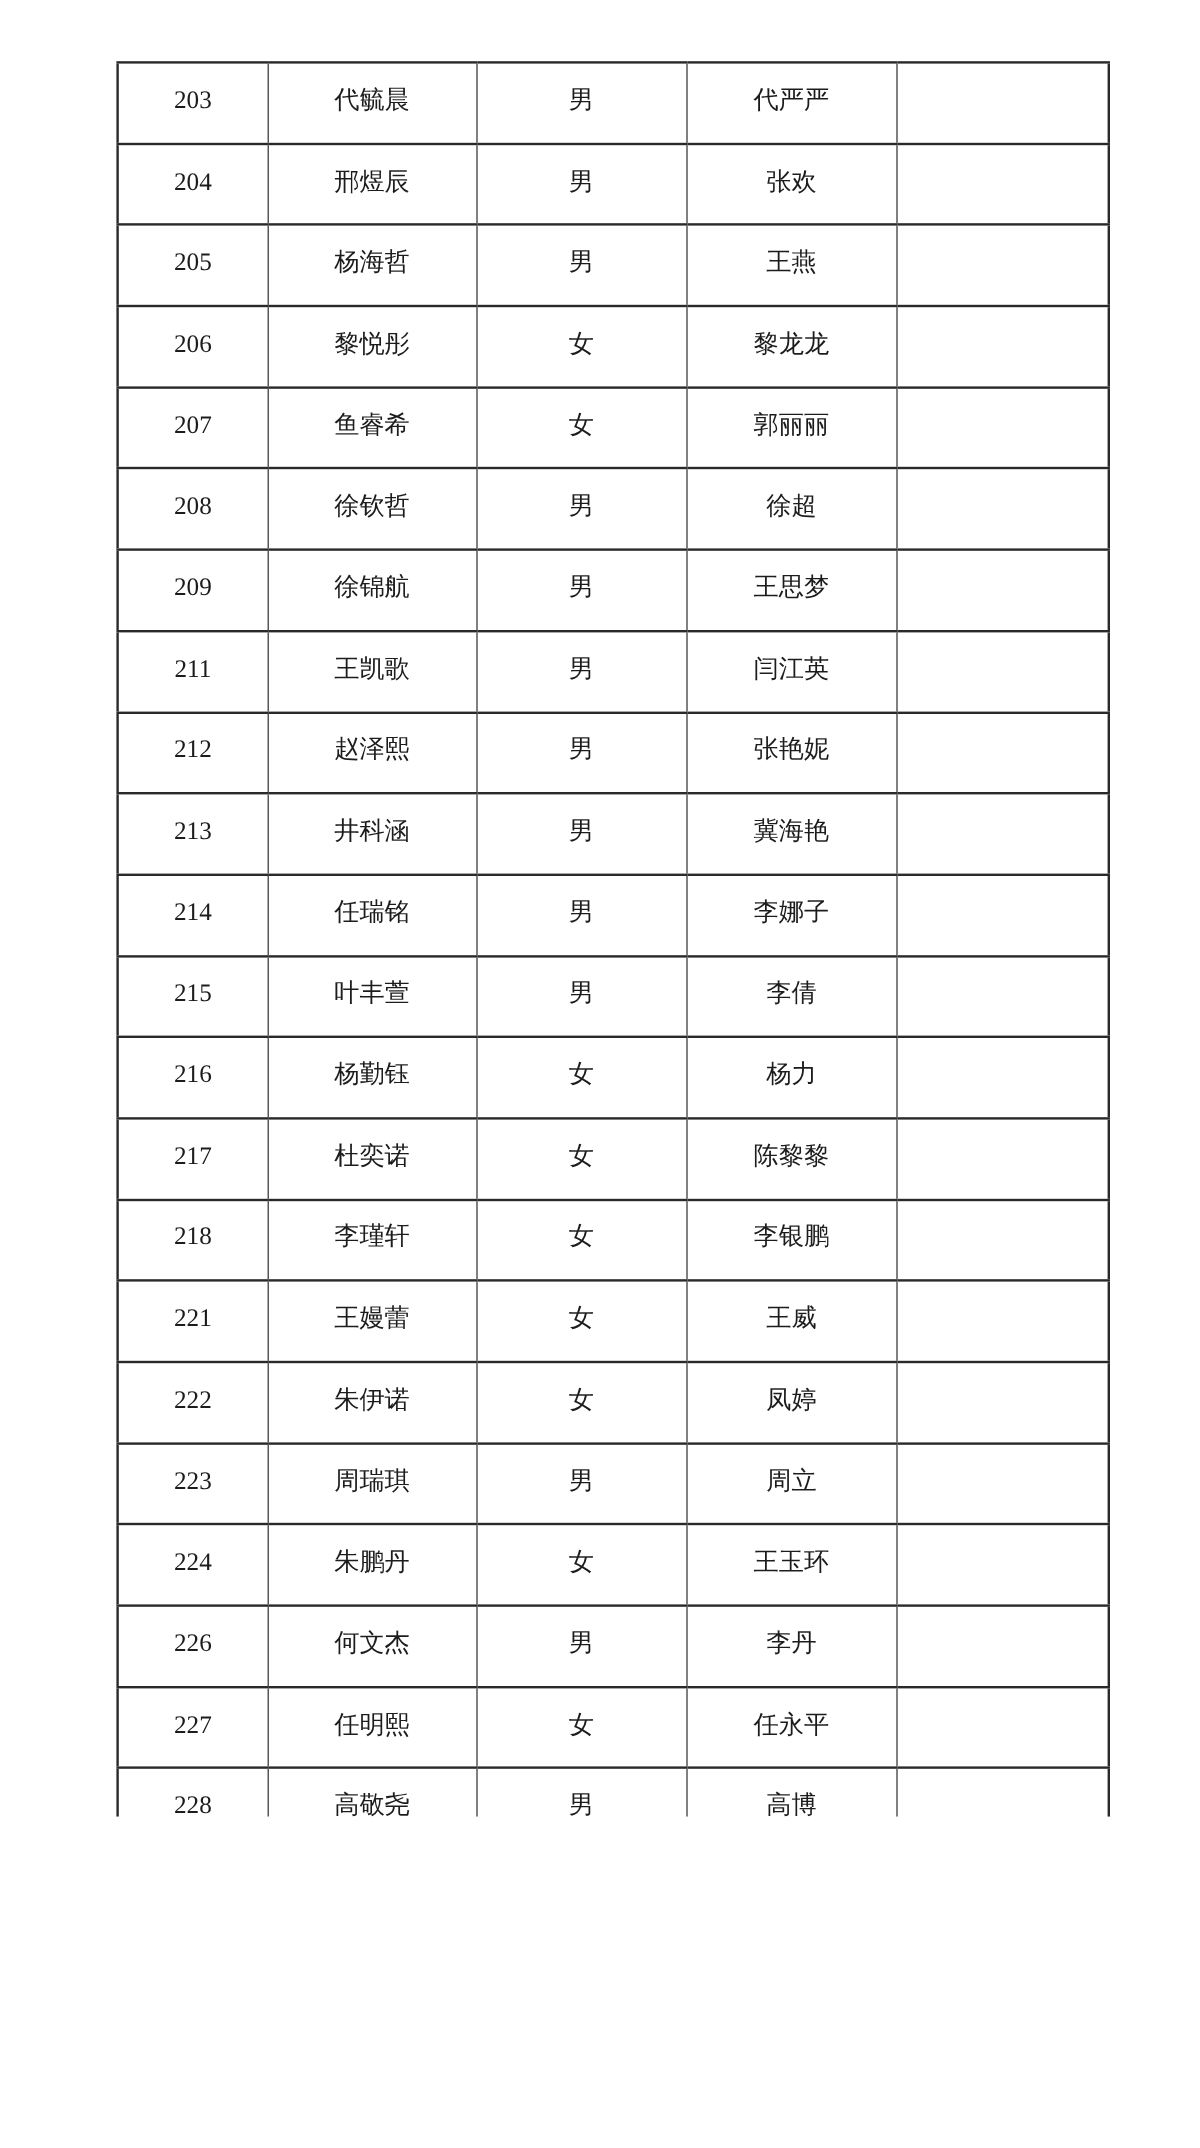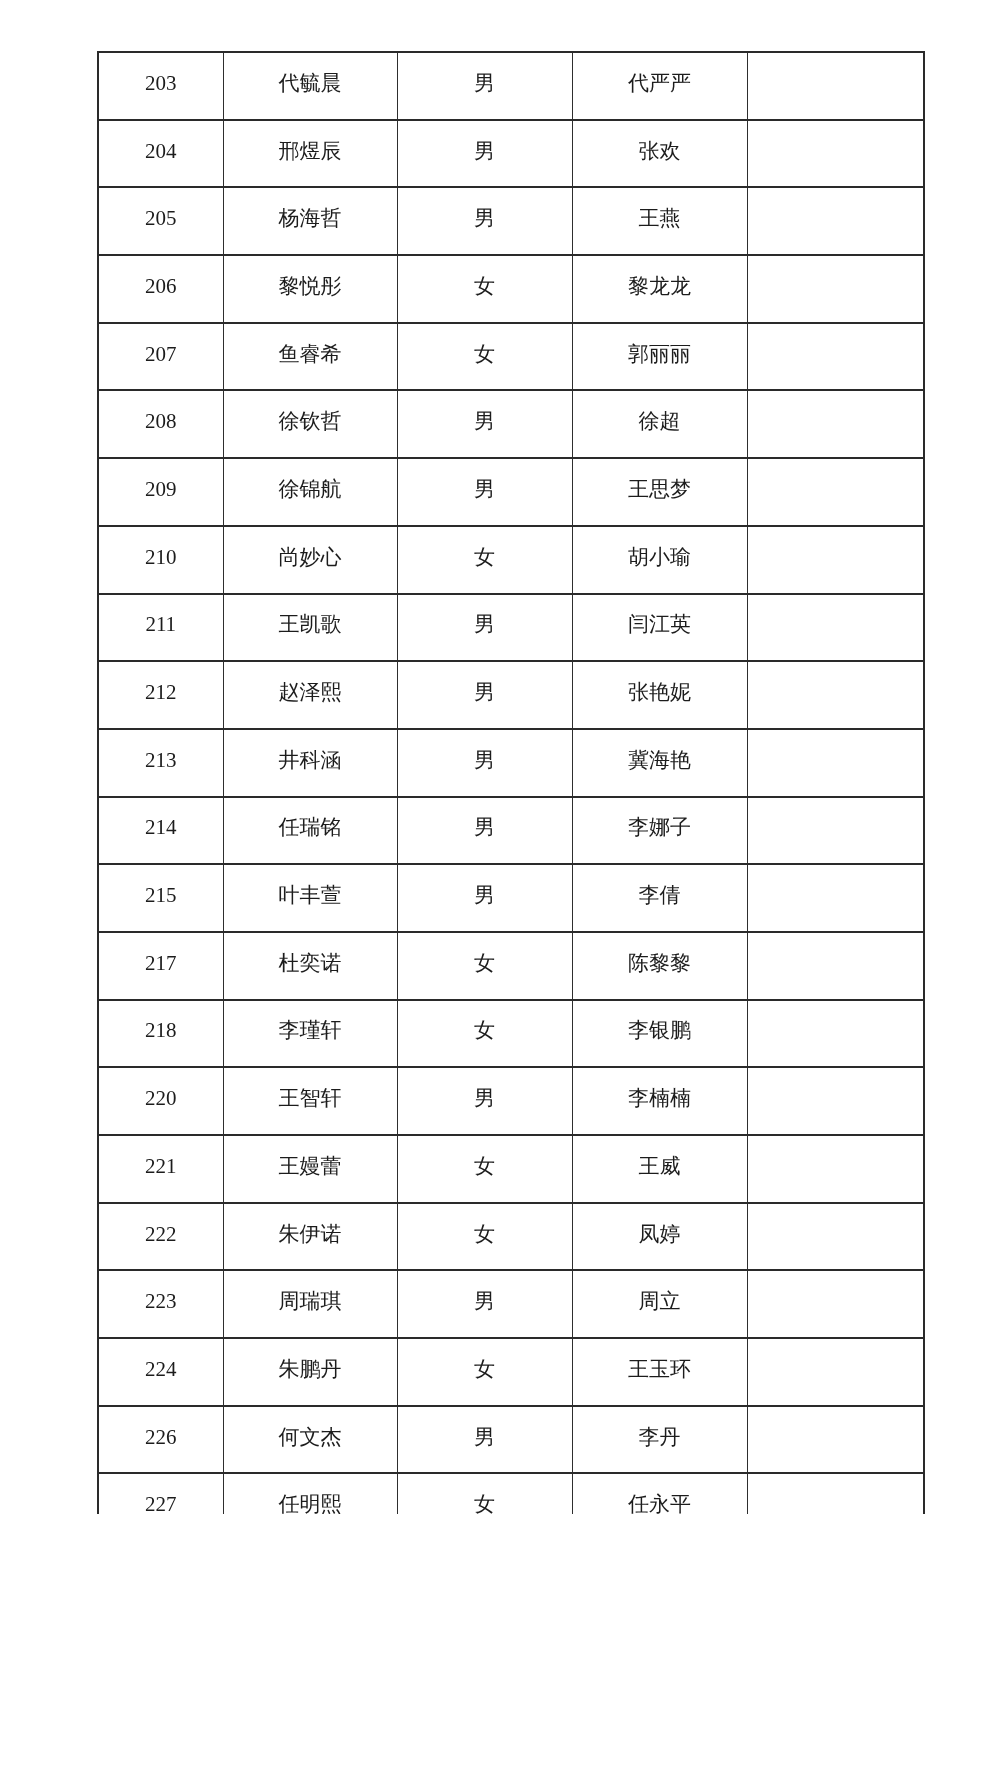--- a/index.html
+++ b/index.html
@@ -96,27 +96,20 @@
     <td></td>
   </tr>
         <tr>
     <td>209</td>
     <td>徐锦航</td>
     <td>男</td>
     <td>王思梦</td>
     <td></td>
   </tr>
         <tr>
-    <td>210</td>
-    <td>尚妙心</td>
-    <td>女</td>
-    <td>胡小瑜</td>
-    <td></td>
-  </tr>
-        <tr>
     <td>211</td>
     <td>王凯歌</td>
     <td>男</td>
     <td>闫江英</td>
     <td></td>
   </tr>
         <tr>
     <td>212</td>
     <td>赵泽熙</td>
     <td>男</td>
@@ -138,38 +131,38 @@
     <td></td>
   </tr>
         <tr>
     <td>215</td>
     <td>叶丰萱</td>
     <td>男</td>
     <td>李倩</td>
     <td></td>
   </tr>
         <tr>
+    <td>216</td>
+    <td>杨勤钰</td>
+    <td>女</td>
+    <td>杨力</td>
+    <td></td>
+  </tr>
+        <tr>
     <td>217</td>
     <td>杜奕诺</td>
     <td>女</td>
     <td>陈黎黎</td>
     <td></td>
   </tr>
         <tr>
     <td>218</td>
     <td>李瑾轩</td>
     <td>女</td>
     <td>李银鹏</td>
-    <td></td>
-  </tr>
-        <tr>
-    <td>220</td>
-    <td>王智轩</td>
-    <td>男</td>
-    <td>李楠楠</td>
     <td></td>
   </tr>
         <tr>
     <td>221</td>
     <td>王嫚蕾</td>
     <td>女</td>
     <td>王威</td>
     <td></td>
   </tr>
         <tr>

